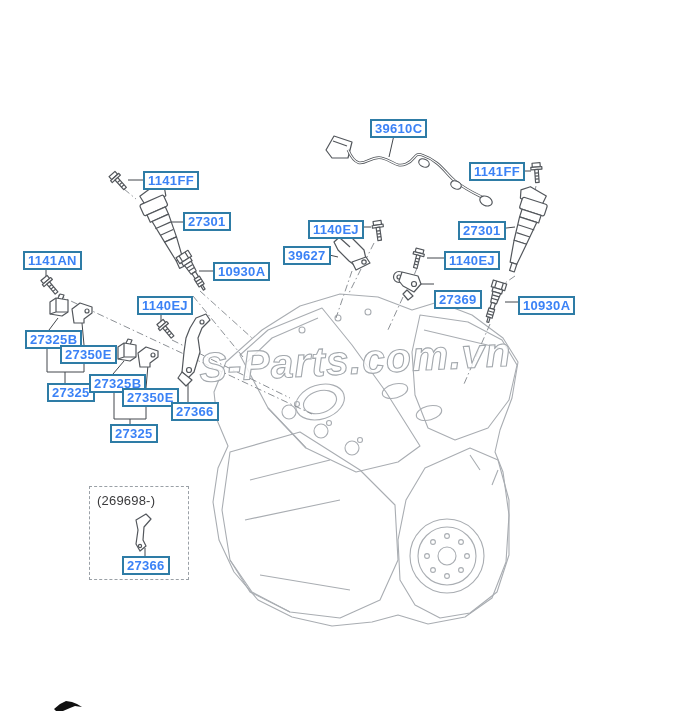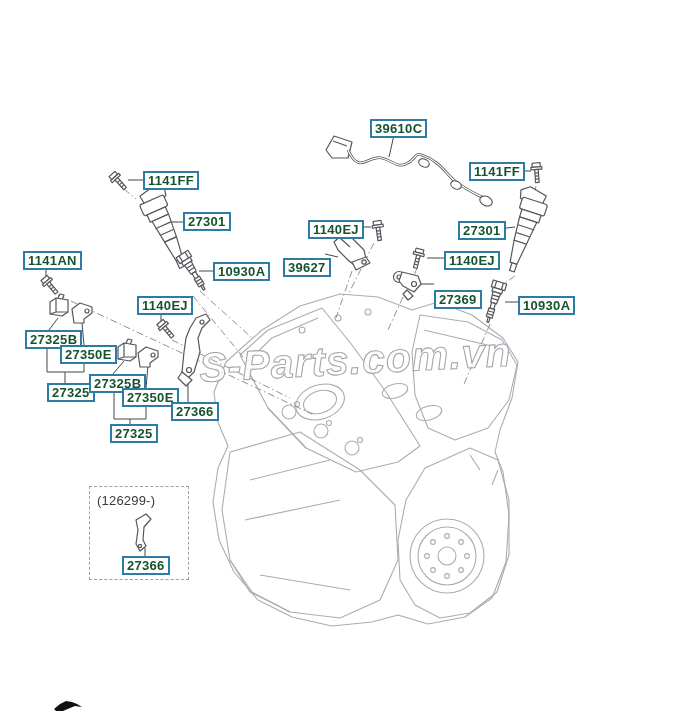--- a/index.html
+++ b/index.html
@@ -1,19 +1,19 @@
 <!DOCTYPE html>
 <html><head>
 <meta charset="utf-8">
 <style>
   html,body{margin:0;padding:0;background:#fff;}
   #stage{position:relative;width:673px;height:712px;background:#fff;overflow:hidden;
          font-family:"Liberation Sans",sans-serif;}
   #art{position:absolute;left:0;top:0;}
-  .plabel{position:absolute;border:2px solid #2e7ca6;background:#fff;color:#14532d;
+  .plabel{position:absolute;border:2px solid #2e7ca6;background:#fff;color:#3b82f6;
           font:bold 13px/15px "Liberation Sans",sans-serif;padding:0 3px;
           letter-spacing:.3px;white-space:nowrap;z-index:5;}
   .notebox{position:absolute;left:89px;top:486px;width:98px;height:92px;
            border:1px dashed #9aa0a6;z-index:4;}
   .notebox .caption{position:absolute;left:7px;top:6px;color:#3a3a3c;
            font:13px/15px "Liberation Sans",sans-serif;letter-spacing:.2px;}
   .notebox .plabel{left:32px;top:69px;}
 </style>
 </head>
 <body>
@@ -265,29 +265,29 @@
   <div class="plabel" style="left:370px;top:119px;">39610C</div>
   <div class="plabel" style="left:143px;top:171px;">1141FF</div>
   <div class="plabel" style="left:469px;top:162px;">1141FF</div>
   <div class="plabel" style="left:183px;top:212px;">27301</div>
   <div class="plabel" style="left:458px;top:221px;">27301</div>
   <div class="plabel" style="left:213px;top:262px;">10930A</div>
   <div class="plabel" style="left:518px;top:296px;">10930A</div>
   <div class="plabel" style="left:308px;top:220px;">1140EJ</div>
   <div class="plabel" style="left:444px;top:251px;">1140EJ</div>
   <div class="plabel" style="left:137px;top:296px;">1140EJ</div>
-  <div class="plabel" style="left:283px;top:246px;margin-top:12px;">39627</div>
+  <div class="plabel" style="left:283px;top:246px;">39627</div>
   <div class="plabel" style="left:434px;top:290px;">27369</div>
   <div class="plabel" style="left:23px;top:251px;">1141AN</div>
   <div class="plabel" style="left:25px;top:330px;">27325B</div>
   <div class="plabel" style="left:60px;top:345px;">27350E</div>
   <div class="plabel" style="left:47px;top:383px;">27325</div>
   <div class="plabel" style="left:89px;top:374px;">27325B</div>
   <div class="plabel" style="left:122px;top:388px;">27350E</div>
   <div class="plabel" style="left:110px;top:424px;">27325</div>
   <div class="plabel" style="left:171px;top:402px;">27366</div>
 
   <div class="notebox">
-    <span class="caption">(126299-)</span>
+    <span class="caption">(269698-)</span>
     <div class="plabel">27366</div>
   </div>
 
 </div>
 
 </body></html>

